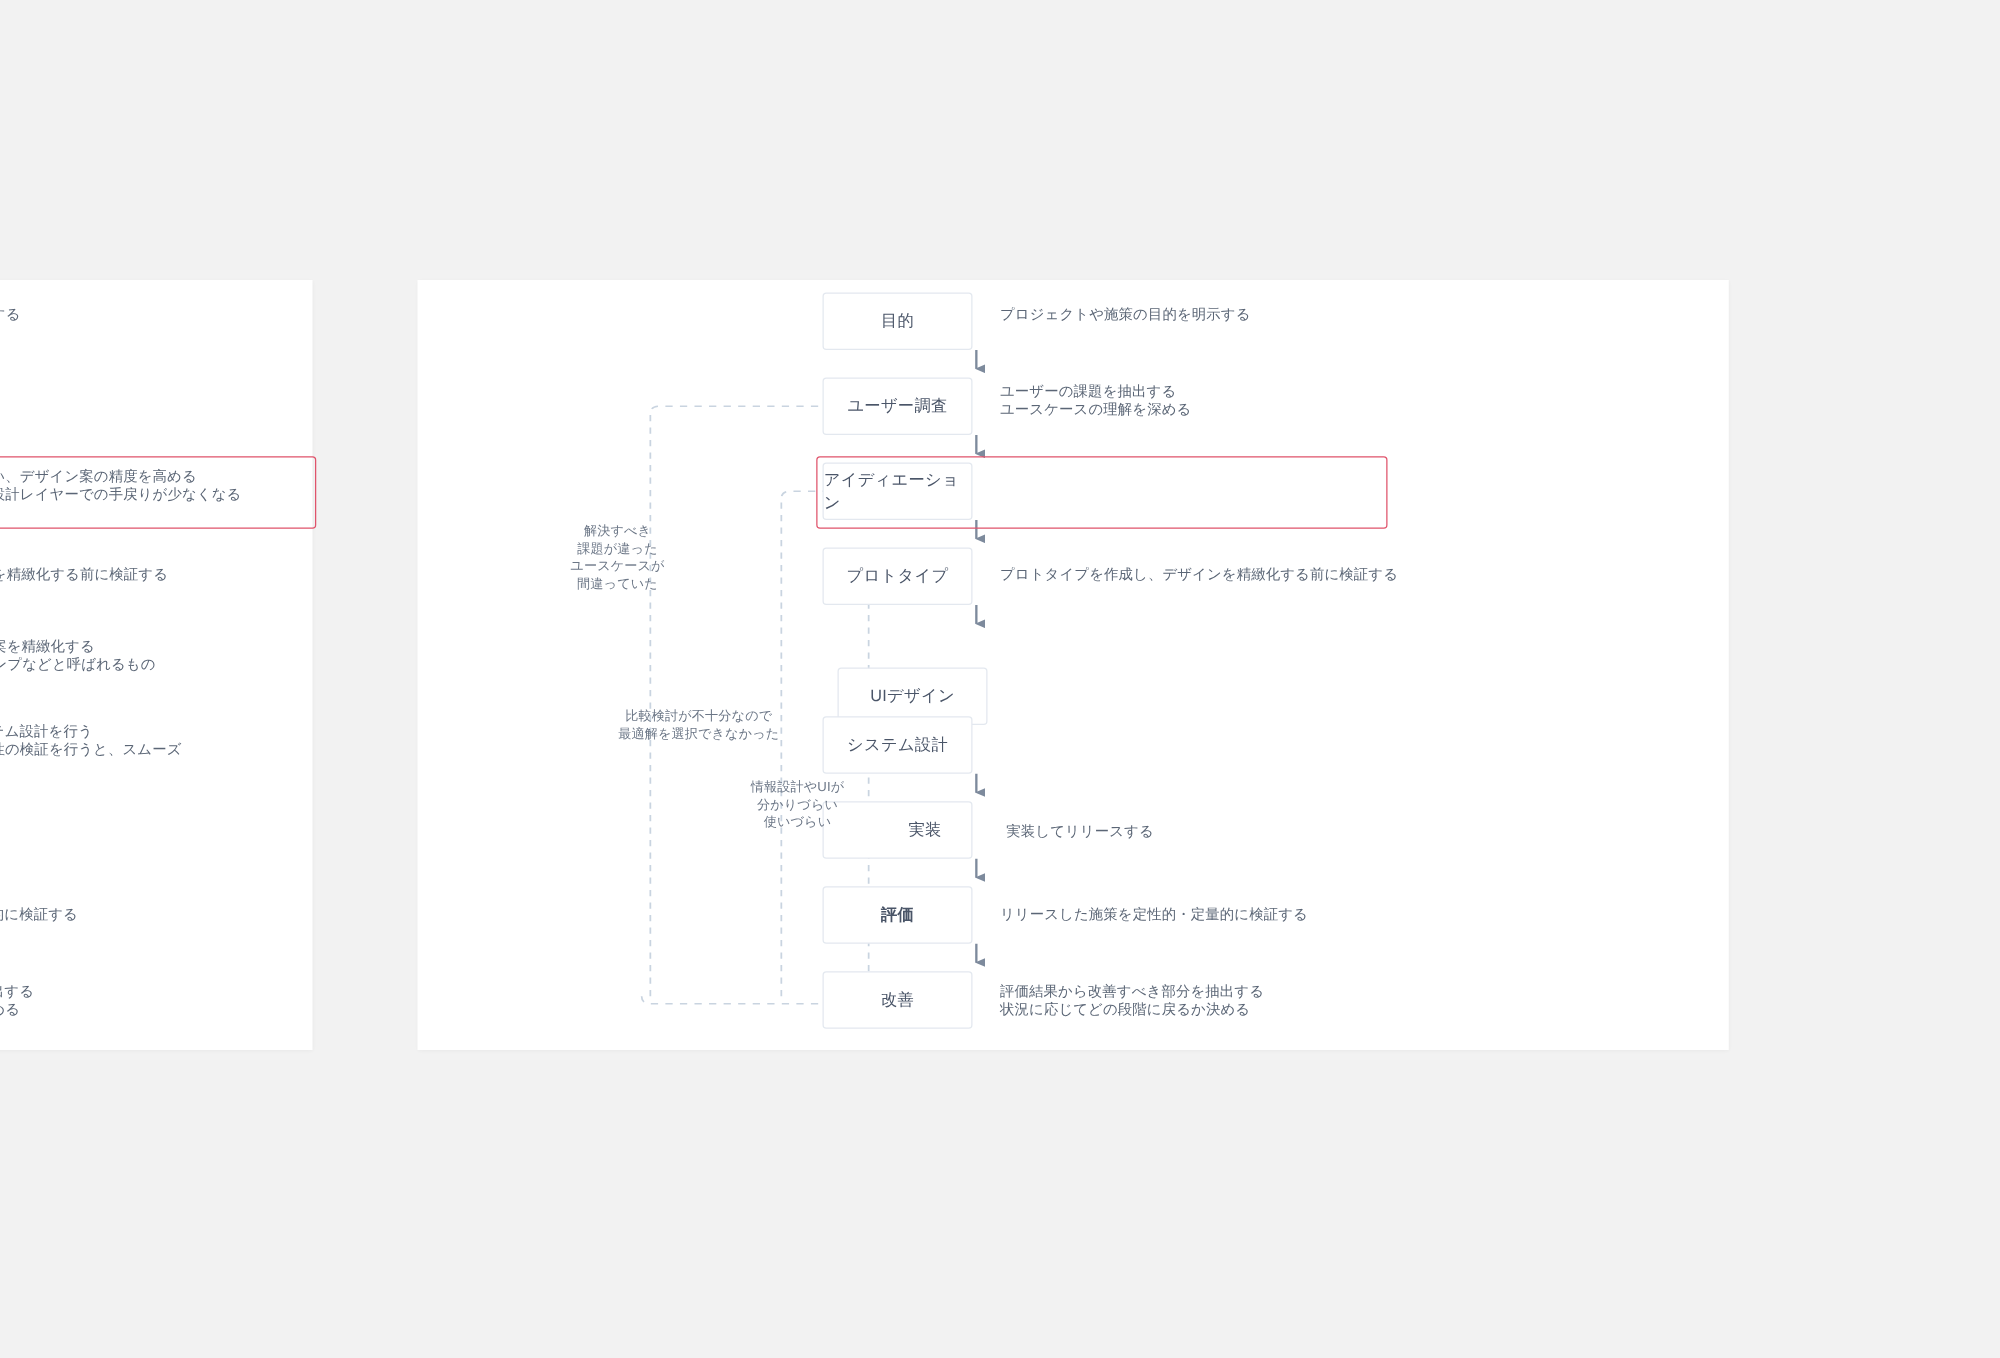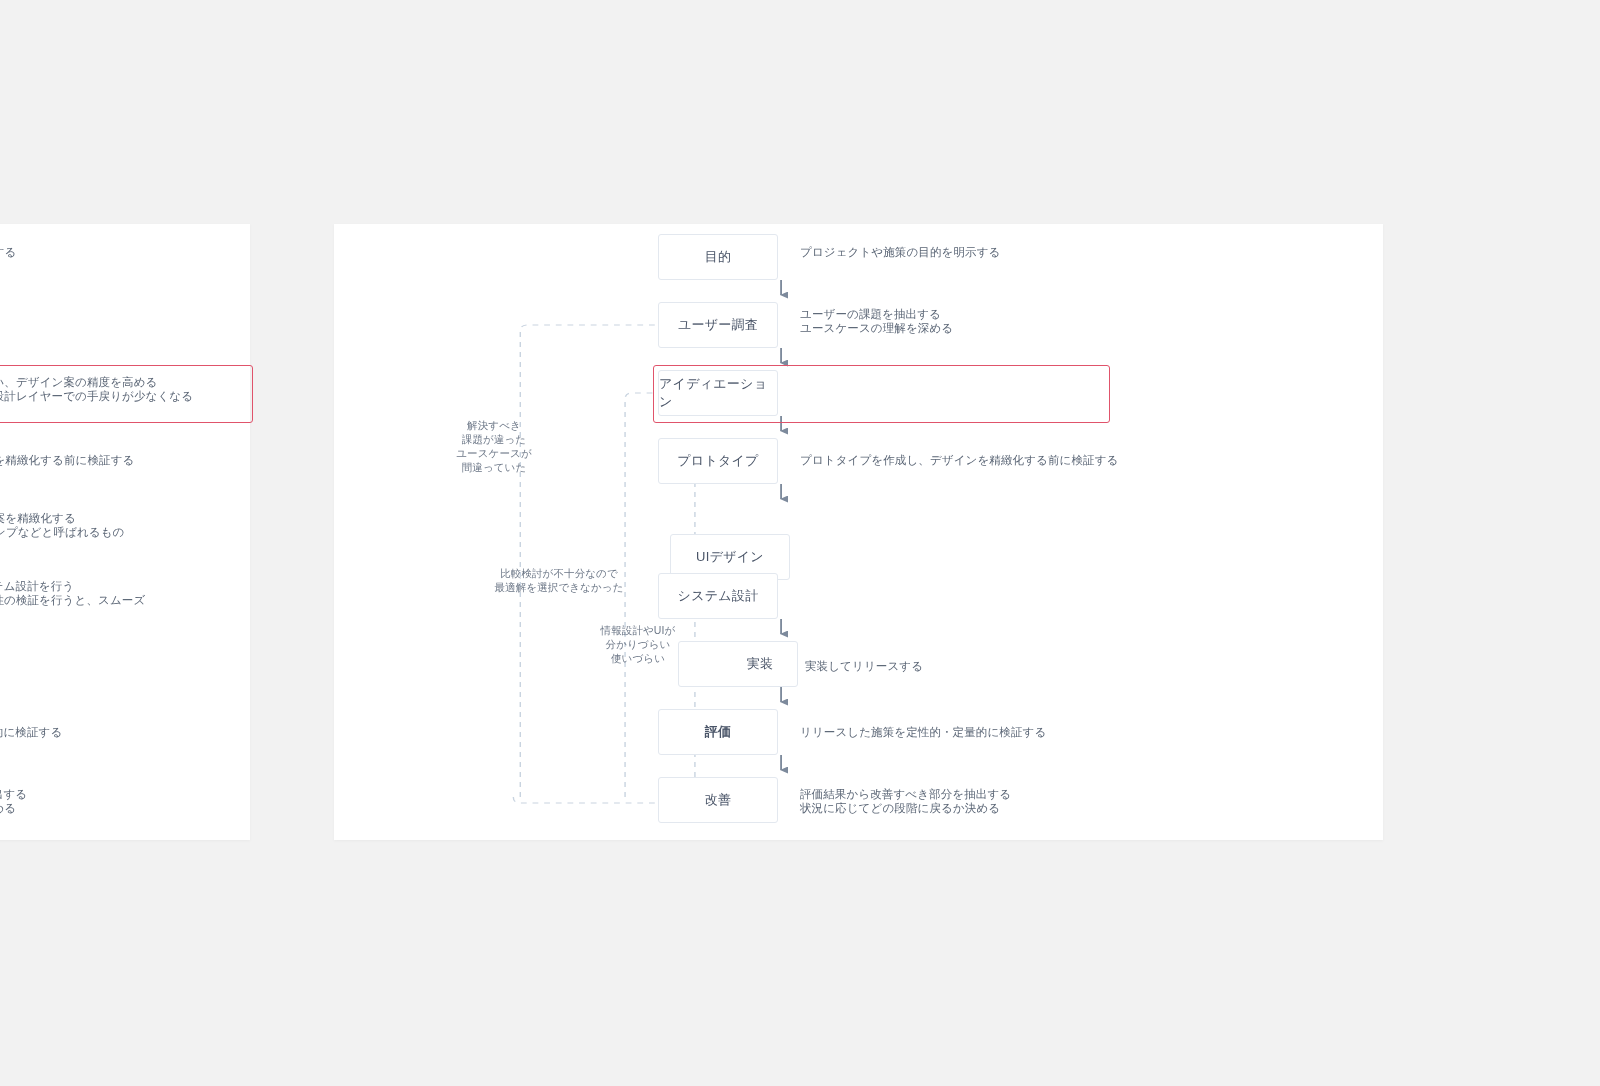--- a/index.html
+++ b/index.html
@@ -177,21 +177,21 @@
         <path d="M 154 573 Q 154 579 160 579 L 324 579"></path>
       </g>
     </svg>
 
     <div class="step-box" style="left:324px; top:10px;">目的</div>
     <div class="step-box" style="left:324px; top:78px;font-family:Liberation Mono, monospace;">ユーザー調査</div>
     <div class="step-box" style="left:324px; top:146px;">アイディエーション</div>
     <div class="step-box" style="left:324px; top:214px;">プロトタイプ</div>
     <div class="step-box" style="left:336px; top:282px;margin-top:28px;">UIデザイン</div>
     <div class="step-box" style="left:324px; top:349px;">システム設計</div>
-    <div class="step-box" style="left:344px; top:417px;padding-left:44px;">実装</div>
+    <div class="step-box" style="left:324px; top:417px;padding-left:44px;">実装</div>
     <div class="step-box" style="left:324px; top:485px;font-weight:bold;">評価</div>
     <div class="step-box" style="left:324px; top:553px;">改善</div>
 
     <div class="desc" style="left:466px; top:21px;">プロジェクトや施策の目的を明示する</div>
     <div class="desc" style="left:466px; top:83px;">ユーザーの課題を抽出する
 ユースケースの理解を深める</div>
     <div class="desc" style="left:466px; top:229px;">プロトタイプを作成し、デザインを精緻化する前に検証する</div>
     <div class="desc" style="left:471px; top:435px;">実装してリリースする</div>
     <div class="desc" style="left:466px; top:501px;">リリースした施策を定性的・定量的に検証する</div>
     <div class="desc" style="left:466px; top:563px;">評価結果から改善すべき部分を抽出する

